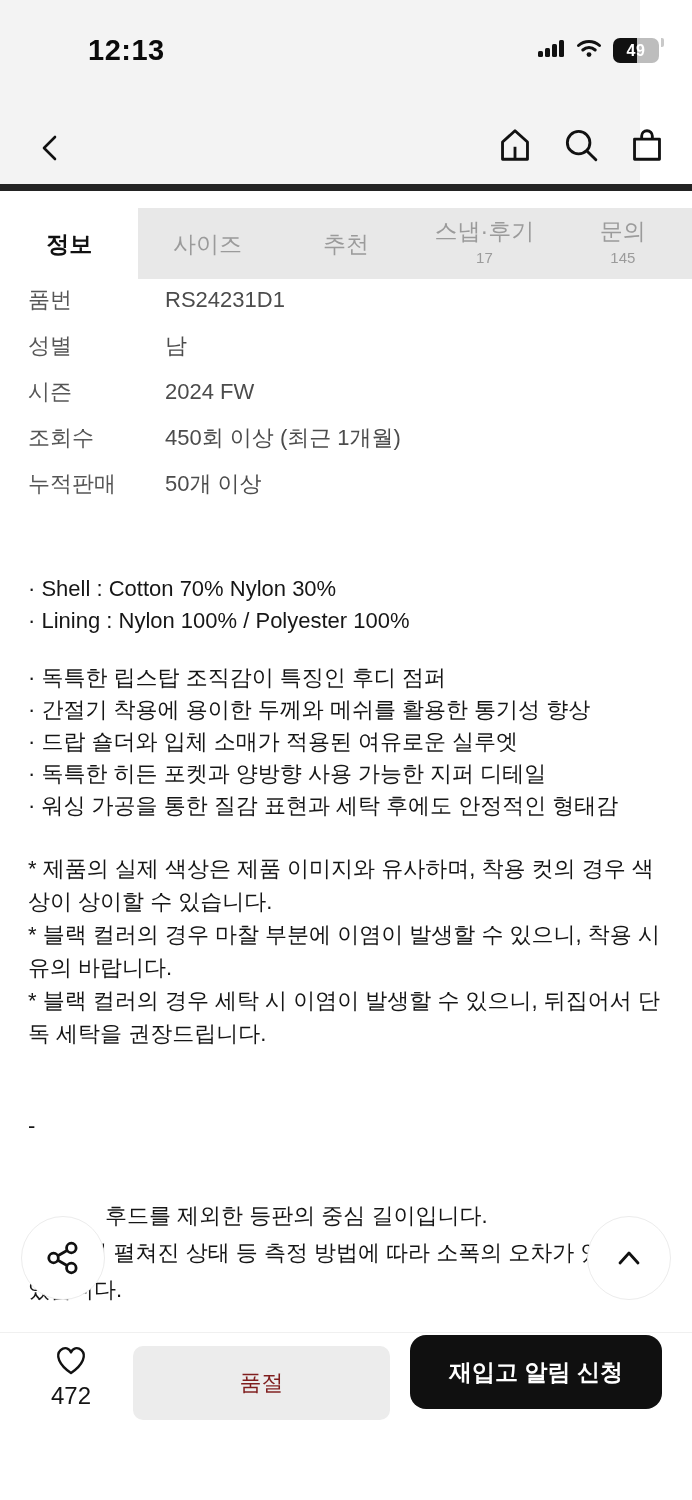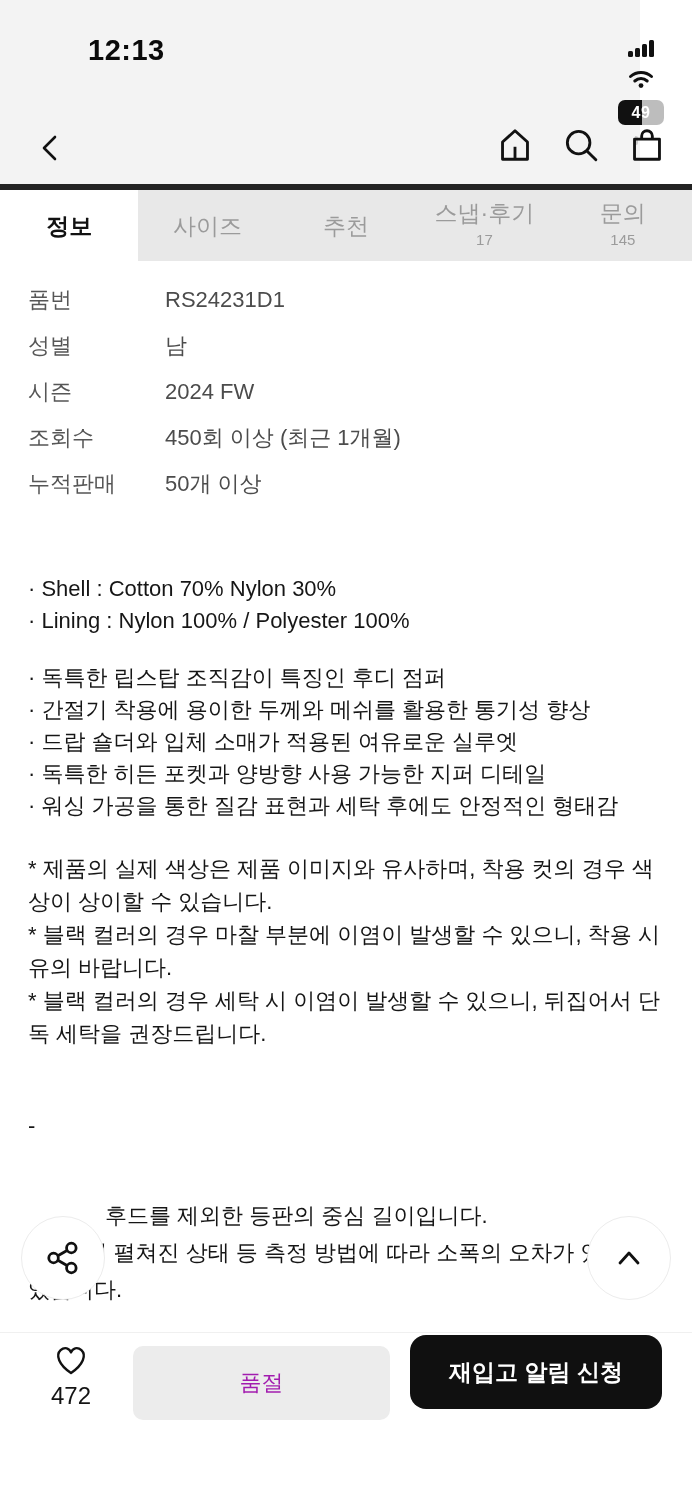--- a/index.html
+++ b/index.html
@@ -7,37 +7,37 @@
   body { font-family:"Liberation Sans", sans-serif; }
   .phone {
     position:relative; width:692px; height:1500px;
     background:#ffffff; overflow:hidden; margin:0 auto;
   }
 
   
   .header { position:absolute; left:0; top:0; width:640px; height:184px; background:#f3f3f3; }
   .status-bar { position:absolute; left:0; top:0; width:692px; height:90px; }
   .time { position:absolute; left:88px; top:34px; font-size:29px; font-weight:700; color:#0a0a0a; letter-spacing:0.5px; }
-  .status-icons { position:absolute; right:28px; top:38px; display:flex; align-items:center; gap:11px;flex-direction:column; }
+  .status-icons { position:absolute; right:28px; top:38px; display:flex; align-items:flex-start; gap:11px; }
   .battery { position:relative; width:46px; height:25px; border-radius:7px; overflow:hidden;
              background:linear-gradient(to right, #111 0%, #111 52%, #bdbdbd 52%, #bdbdbd 100%);
              display:flex; align-items:center; justify-content:center; }
   .battery-text { color:#ffffff; font-size:16px; font-weight:700; letter-spacing:0.5px; }
   .battery-nub { width:3px; height:9px; background:#c9c9c9; border-radius:0 2px 2px 0; margin-left:-9px; }
 
   .nav-bar { position:absolute; left:0; top:110px; width:692px; height:74px; }
   .back-btn { position:absolute; left:30px; top:16px; width:44px; height:44px; display:flex; align-items:center; justify-content:center; }
   .nav-right { position:absolute; right:22px; top:12px; display:flex; align-items:center; gap:20px; }
   .nav-icon-btn { width:46px; height:46px; display:flex; align-items:center; justify-content:center; }
 
   
   .image-sliver { position:absolute; left:0; top:184px; width:692px; height:7px; background:#232323; }
 
   
-  .tab-bar { position:absolute; left:0; top:190px; width:692px; height:71px; display:flex; }
+  .tab-bar { position:absolute; left:0; top:208px; width:692px; height:71px; display:flex; }
   .tab { flex:1 1 0; display:flex; flex-direction:column; align-items:center; justify-content:center;
          background:#e8e8e8; color:#9b9b9b; font-size:23px; line-height:26px; cursor:pointer; }
   .tab.active { background:#ffffff; color:#111111; font-weight:700; }
   .tab-count { font-size:15px; line-height:23px; margin-top:2px; color:#9b9b9b; }
   .tab-count:empty { display:none; }
 
   
   .content { position:absolute; left:0; top:262px; width:692px; }
   .info-table { padding:15px 28px 0 28px; }
   .info-row { display:flex; height:46px; align-items:center; }
@@ -64,21 +64,21 @@
   .scroll-top-btn { left:587px; top:1216px; }
 
   
   .bottom-bar { position:absolute; left:0; top:1332px; width:692px; height:110px;
                 background:#ffffff; border-top:1px solid #f0f0f0; }
   .like-block { position:absolute; left:38px; top:10px; width:66px; display:flex; flex-direction:column; align-items:center; }
   .like-count { margin-top:5px; font-size:24px; color:#141414; font-weight:500; }
   .soldout-btn { position:absolute; left:133px; top:13px; width:257px; height:74px;
                  background:#ececec; border:none; border-radius:10px;
                  font-family:"Liberation Sans", sans-serif;
-                 font-size:22px; color:#a21caf; }
+                 font-size:22px; color:#7f1d1d; }
   .restock-btn { position:absolute; left:410px; top:2px; width:252px; height:74px;
                  background:#101010; border:none; border-radius:16px;
                  font-family:"Liberation Sans", sans-serif;
                  font-size:23px; color:#ffffff; font-weight:700; }
   svg { display:block; }
 </style>
 </head>
 <body>
 
 <div class="phone">

